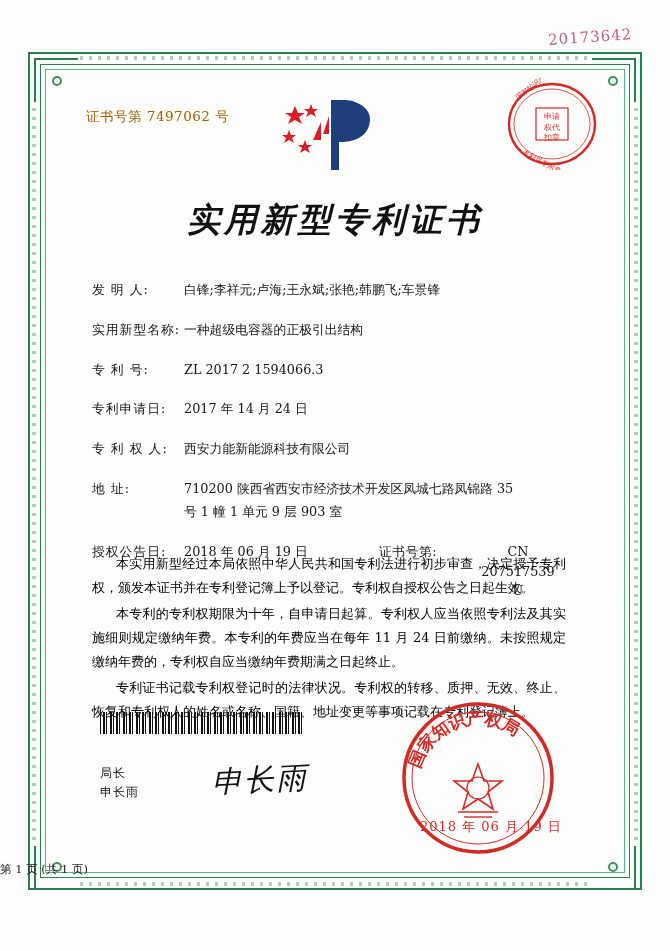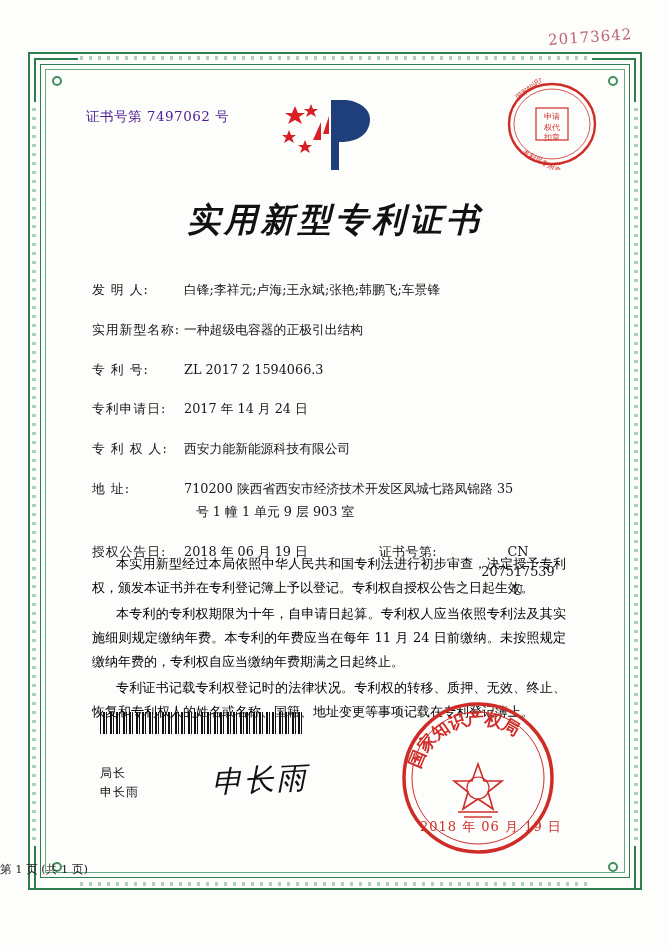--- a/index.html
+++ b/index.html
@@ -90,21 +90,21 @@
   .edge-pattern.v {
     background-image: repeating-linear-gradient(0deg, #4e9a6d 0 3px, transparent 3px 9px);
     width: 4px; height: auto;
   }
 
   .cert-no {
     position: absolute;
     left: 86px; top: 108px;
     font-family: "DejaVu Serif", serif;
     font-size: 13.5px;
-    color: #4c1d95;
+    color: #a16207;
     letter-spacing: .5px;
   }
 
   
   .emblem {
     position: absolute;
     left: 277px; top: 96px;
     width: 116px; height: 78px;
   }
 
@@ -146,21 +146,20 @@
     width: 92px;
     flex: 0 0 92px;
     letter-spacing: 1px;
   }
   .field-value {
     flex: 1;
   }
   .field-value .line2 {
     display: block;
     margin-top: 3px;
-    margin-left: 12px;
   }
   .field-row.two-col .field-value { flex: 0 0 195px; }
   .pub-label {
     width: 95px;
     flex: 0 0 95px;
     letter-spacing: .5px;
   }
   .pub-value { flex: 1; text-align: center; }
 
   .body-text {

